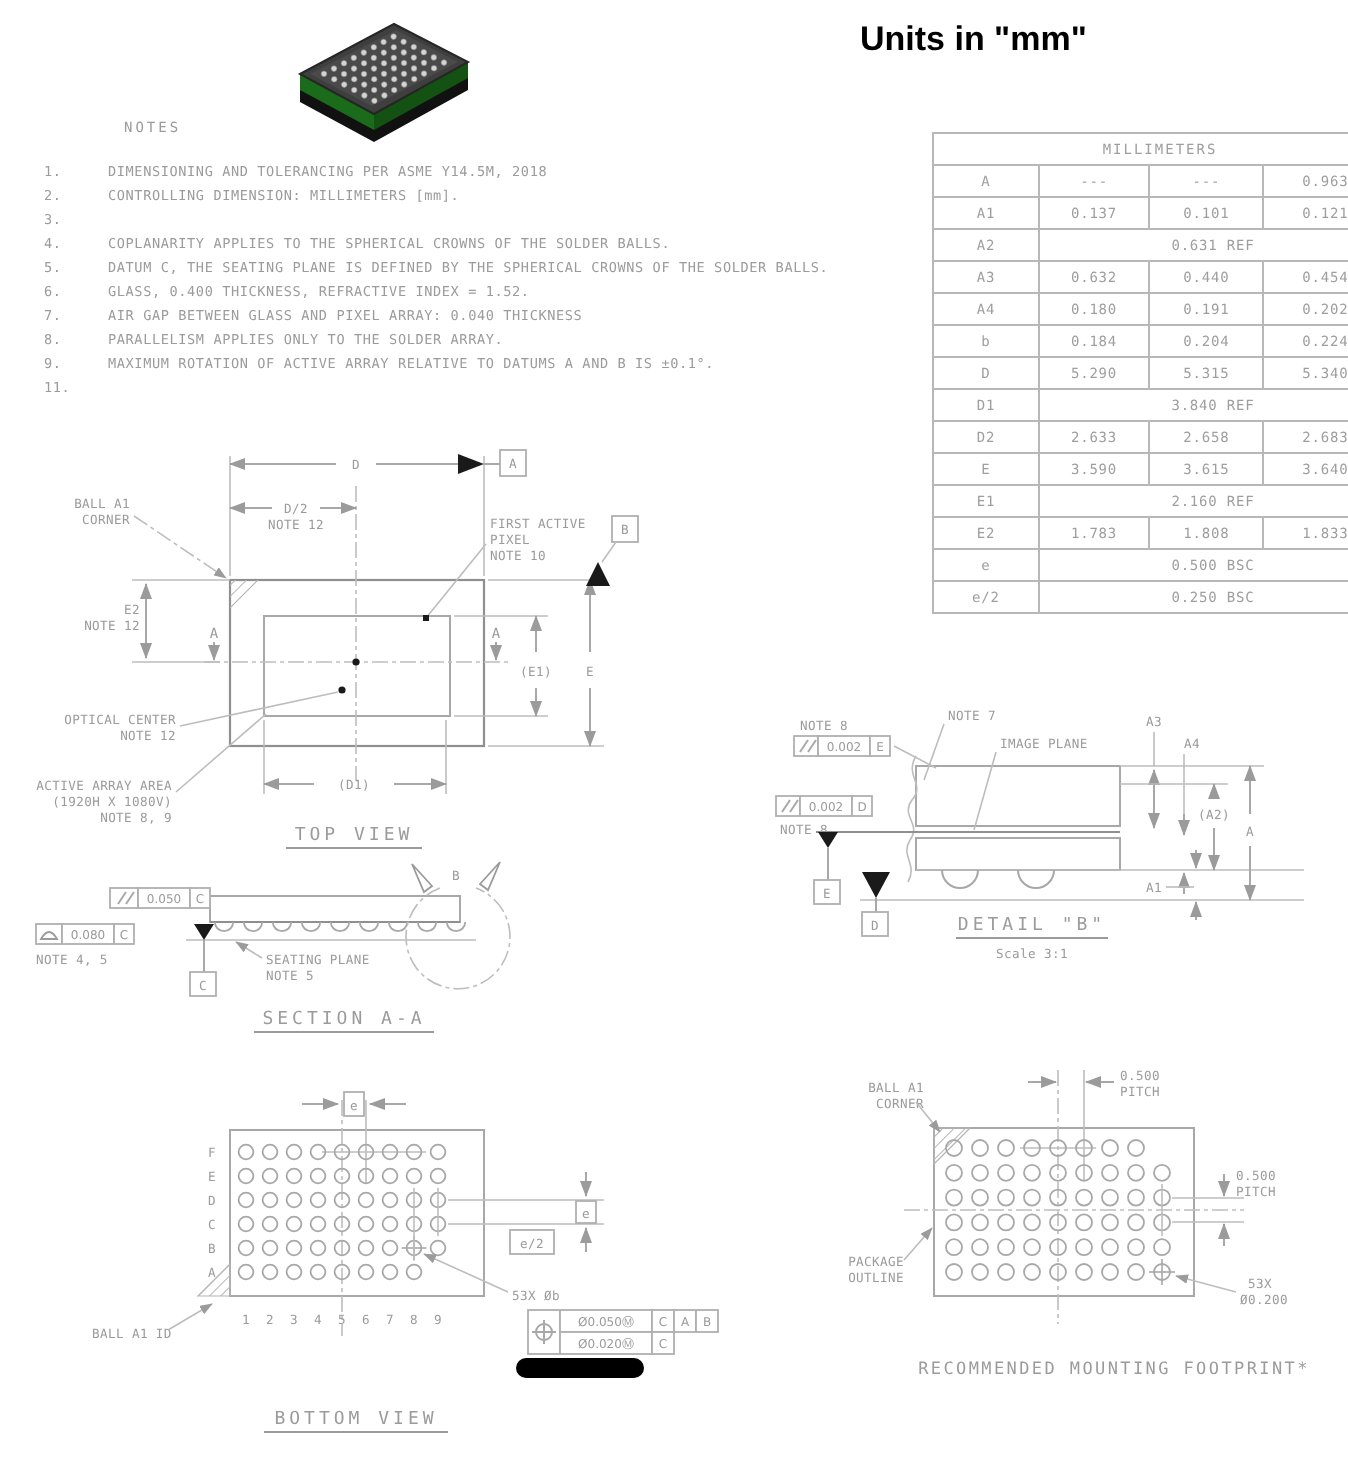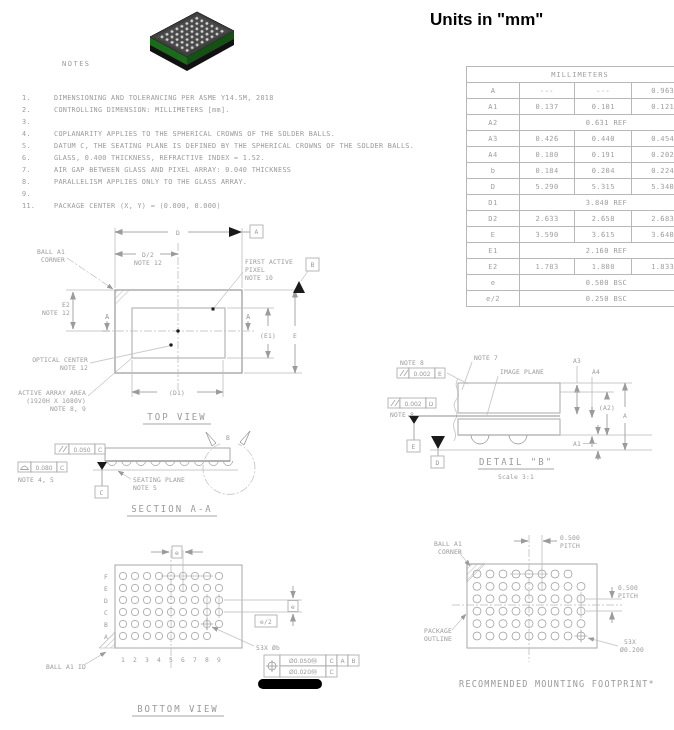--- a/index.html
+++ b/index.html
@@ -1,21 +1,21 @@
 <!DOCTYPE html>
 <html><head>
 <meta charset="utf-8">
 <style>
   html,body{margin:0;padding:0;background:#fff;}
   .page{position:relative;width:674px;height:730px;background:#fff;overflow:hidden;
         font-family:"DejaVu Sans Mono", monospace;}
   .units{position:absolute;left:430px;top:10px;font-family:"Liberation Sans",sans-serif;
          font-weight:bold;font-size:17px;color:#000;}
   .notes{position:absolute;left:22px;top:60px;width:450px;color:#9b9b9b;}
-  .nhead{font-size:7px;letter-spacing:1.5px;margin-bottom:26px;padding-left:40px;}
+  .nhead{font-size:7px;letter-spacing:1.5px;margin-bottom:14px;padding-left:40px;}
   .nrow{display:flex;height:12px;font-size:6.8px;letter-spacing:0.3px;white-space:nowrap;}
   .nnum{width:32px;flex:none;}
   .dimtbl-wrap{position:absolute;left:466px;top:66px;}
   table.dimtbl{border-collapse:collapse;width:228px;color:#9e9e9e;font-size:7px;
                letter-spacing:0.4px;padding-left:33px;}
   table.dimtbl td{border:1px solid #b8b8b8;text-align:center;height:15px;padding:0;}
   table.dimtbl td.ttl{height:15px;letter-spacing:1px;}
   table.dimtbl td.c-dim{width:48px;}
   table.dimtbl td.c-min{width:50px;}
   table.dimtbl td.c-nom{width:52px;}
@@ -64,28 +64,28 @@
         <div class="nrow">
           <span class="nnum">6.</span>
           <span class="ntxt">GLASS, 0.400 THICKNESS, REFRACTIVE INDEX = 1.52.</span>
         </div>
         <div class="nrow">
           <span class="nnum">7.</span>
           <span class="ntxt">AIR GAP BETWEEN GLASS AND PIXEL ARRAY: 0.040 THICKNESS</span>
         </div>
         <div class="nrow">
           <span class="nnum">8.</span>
-          <span class="ntxt">PARALLELISM APPLIES ONLY TO THE GLASS ARRAY.</span>
+          <span class="ntxt">PARALLELISM APPLIES ONLY TO THE SOLDER ARRAY.</span>
         </div>
         <div class="nrow">
           <span class="nnum">9.</span>
+          <span class="ntxt">MAXIMUM ROTATION OF ACTIVE ARRAY RELATIVE TO DATUMS A AND B IS ±0.1°.</span>
         </div>
         <div class="nrow">
           <span class="nnum">11.</span>
-          <span class="ntxt">PACKAGE CENTER (X, Y) = (0.000, 0.000)</span>
         </div>
       </div>
   </div>
 
   <div class="dimtbl-wrap">
     <table class="dimtbl" id="dim-table">
         <tbody>
           <tr>
             <td colspan="4" class="ttl">MILLIMETERS</td>
           </tr>
@@ -100,21 +100,21 @@
             <td class="c-min">0.137</td>
             <td class="c-nom">0.101</td>
             <td class="c-max">0.121</td>
           </tr>
           <tr>
             <td class="c-dim">A2</td>
             <td colspan="3">0.631 REF</td>
           </tr>
           <tr>
             <td class="c-dim">A3</td>
-            <td class="c-min">0.426</td>
+            <td class="c-min">0.632</td>
             <td class="c-nom">0.440</td>
             <td class="c-max">0.454</td>
           </tr>
           <tr>
             <td class="c-dim">A4</td>
             <td class="c-min">0.180</td>
             <td class="c-nom">0.191</td>
             <td class="c-max">0.202</td>
           </tr>
           <tr>

